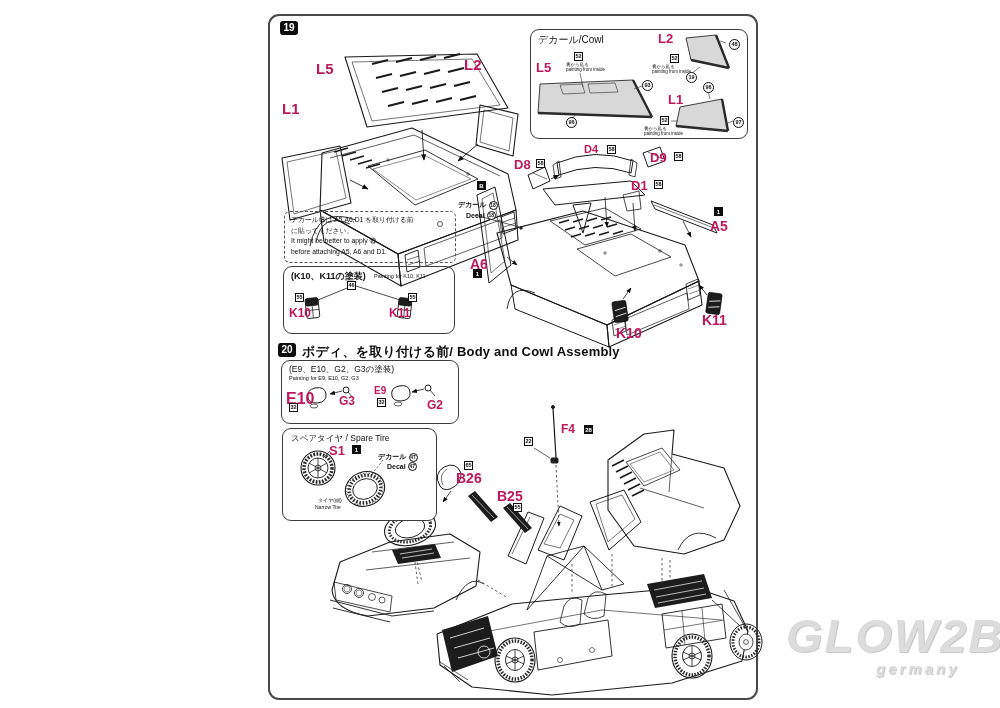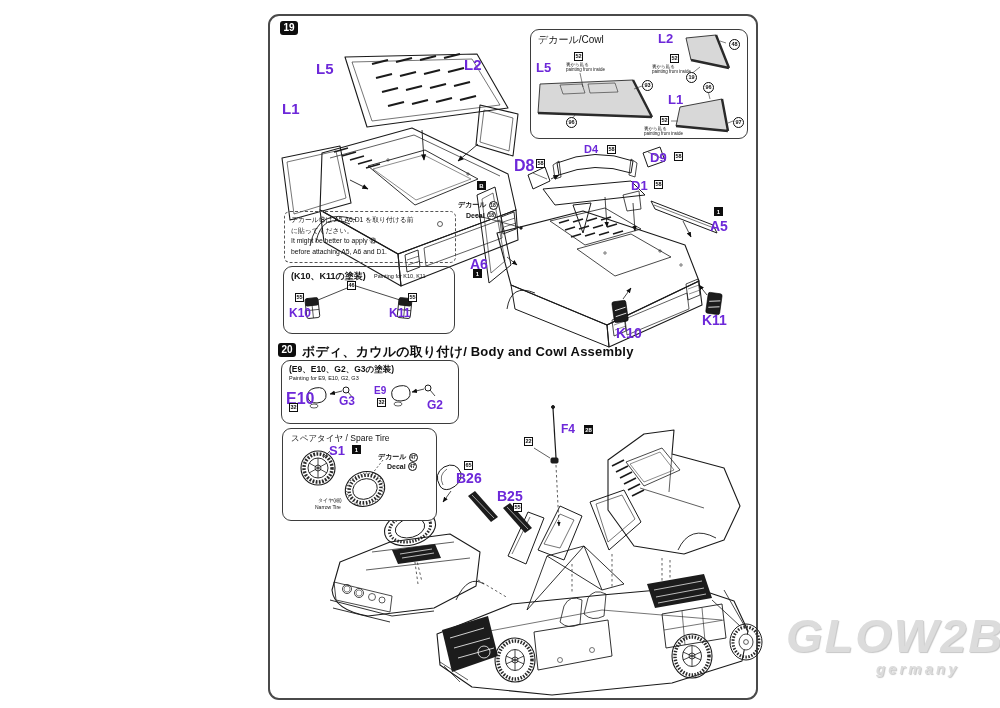--- a/index.html
+++ b/index.html
@@ -1,19 +1,19 @@
 <!DOCTYPE html>
 <html><head>
 <meta charset="utf-8">
 <style>
   html,body{margin:0;padding:0;background:#fff}
   #page{position:relative;width:1000px;height:708px;background:#ffffff;
         font-family:"Liberation Sans","DejaVu Sans",sans-serif;color:#111;overflow:hidden}
   .abs{position:absolute}
-  .part{font-weight:bold;color:#6d28d9;white-space:nowrap}
+  .part{font-weight:bold;color:#be185d;white-space:nowrap}
   .hdr{font-weight:bold;font-size:13px;color:#0d0d0d;white-space:nowrap;letter-spacing:.2px}
   .badge{background:#0d0d0d;color:#fff;font-weight:bold;font-size:10px;text-align:center;
          border-radius:3px;width:18px;height:14px;line-height:14px}
   .box{border:1.5px solid #3d3d3d;border-radius:9px;background:transparent;box-sizing:border-box}
   .mk{box-sizing:border-box;width:9px;height:9px;border:1px solid #0d0d0d;font-size:5.5px;line-height:7px;
       font-weight:bold;text-align:center;background:#fff;color:#0d0d0d}
   .mkd{box-sizing:border-box;width:9px;height:9px;background:#0d0d0d;color:#fff;border:1px solid #0d0d0d;
        font-size:6px;line-height:8px;font-weight:bold;text-align:center}
   .circ{box-sizing:border-box;width:11px;height:11px;border:1px solid #0d0d0d;border-radius:50%;
         font-size:5.5px;line-height:9px;font-weight:bold;text-align:center;background:#fff}
@@ -213,21 +213,21 @@
     </g>
     <g transform="rotate(-8 165 178)">
       <rect x="158" y="168" width="14" height="21" rx="2" fill="#1c1c1c" stroke="#000" stroke-width="0.6"></rect>
       <path d="M160,177 L171,175 M160,183 L171,181" stroke="#fff" stroke-width="0.8" fill="none"></path>
     </g>
     <g transform="rotate(8 259 170)">
       <rect x="252" y="160" width="14" height="21" rx="2" fill="#1c1c1c" stroke="#000" stroke-width="0.6"></rect>
       <path d="M254,169 L265,167 M254,175 L265,173" stroke="#fff" stroke-width="0.8" fill="none"></path>
     </g>
   </svg>
-  <div class="abs part" style="left:514px;top:157px;font-size:16px">D8</div>
+  <div class="abs part" style="left:514px;top:157px;font-size:13px">D8</div>
   <div class="abs mk" style="left:536px;top:159px">58</div>
   <div class="abs part" style="left:584px;top:143px;font-size:11px">D4</div>
   <div class="abs mk" style="left:607px;top:145px">58</div>
   <div class="abs part" style="left:650px;top:150px;font-size:13px">D9</div>
   <div class="abs mk" style="left:674px;top:152px">58</div>
   <div class="abs part" style="left:631px;top:178px;font-size:13px">D1</div>
   <div class="abs mk" style="left:654px;top:180px">58</div>
   <div class="abs mkd" style="left:714px;top:207px">1</div>
   <div class="abs part" style="left:710px;top:218px;font-size:14px">A5</div>
   <div class="abs row" style="left:458px;top:200px">
@@ -266,21 +266,21 @@
       <path d="M110,32 L123,32 M116.5,28 L116.5,40" stroke="#1a1a1a" stroke-width="0.7" fill="none"></path>
     </g>
   </svg>
   <div class="abs mk" style="left:347px;top:281px">46</div>
   <div class="abs mk" style="left:295px;top:293px">55</div>
   <div class="abs mk" style="left:408px;top:293px">55</div>
   <div class="abs part" style="left:289px;top:306px;font-size:12px">K10</div>
   <div class="abs part" style="left:389px;top:306px;font-size:12px">K11</div>
 
   <div class="abs badge" style="left:278px;top:343px">20</div>
-  <div class="abs hdr" style="left:302px;top:343px">ボディ、カウルの取り付け/ Body and Cowl Assembly</div>
+  <div class="abs hdr" style="left:302px;top:343px">ボディ、を取り付ける前/ Body and Cowl Assembly</div>
 
   <svg class="abs" style="left:272px;top:398px" width="484" height="302" viewBox="0 0 484 302">
     <g fill="none" stroke="#1a1a1a" stroke-width="1" stroke-linejoin="round">
 
       <g transform="rotate(-15 138 130)">
         <ellipse cx="138" cy="130" rx="26" ry="17" stroke-width="1.1"></ellipse>
         <ellipse cx="138" cy="130" rx="15" ry="9.5" stroke-width="0.9"></ellipse>
         <ellipse cx="138" cy="130" rx="21" ry="13.5" stroke="#2a2a2a" stroke-width="3" stroke-dasharray="1.5,1.5"></ellipse>
       </g>
       <path d="M142,150 L150,184" stroke-dasharray="2.5,2.5" stroke-width="0.7"></path>
@@ -382,21 +382,21 @@
       <g>
         <ellipse cx="474" cy="244" rx="16" ry="18" stroke-width="1"></ellipse>
         <ellipse cx="474" cy="244" rx="13" ry="15" stroke="#2a2a2a" stroke-width="3" stroke-dasharray="1.5,1.5"></ellipse>
         <ellipse cx="474" cy="244" rx="7" ry="8" fill="#fff" stroke-width="0.8"></ellipse>
         <circle cx="474" cy="244" r="2.4" stroke-width="0.7"></circle>
       </g>
     </g>
   </svg>
 
   <div class="abs box" style="left:281px;top:360px;width:178px;height:64px;background:#fff"></div>
-  <div class="abs" style="left:289px;top:364px;font-size:8.5px;font-weight:bold">(E9、E10、G2、G3の塗装)</div>
+  <div class="abs" style="left:289px;top:364px;font-size:8.5px;font-weight:normal">(E9、E10、G2、G3の塗装)</div>
   <div class="abs et" style="left:289px;top:375px">Painting for E9, E10, G2, G3</div>
   <svg class="abs" style="left:284px;top:382px" width="172" height="40" viewBox="0 0 172 40">
     <g fill="none" stroke="#1a1a1a" stroke-width="1">
       <path d="M24,16 Q22,8 31,6 Q41,4 42,12 Q43,20 33,21 Q25,21 24,16 Z"></path>
       <ellipse cx="30" cy="24" rx="4" ry="2" stroke-width="0.7"></ellipse>
       <circle cx="62" cy="8" r="3"></circle>
       <path d="M64,10 L69,16" stroke-width="0.8"></path>
       <path d="M58,9 L46,12" stroke-width="0.8" marker-end="url(#arr)"></path>
       <path d="M108,14 Q106,6 115,4 Q125,2 126,10 Q127,18 117,19 Q109,19 108,14 Z"></path>
       <ellipse cx="114" cy="22" rx="4" ry="2" stroke-width="0.7"></ellipse>

